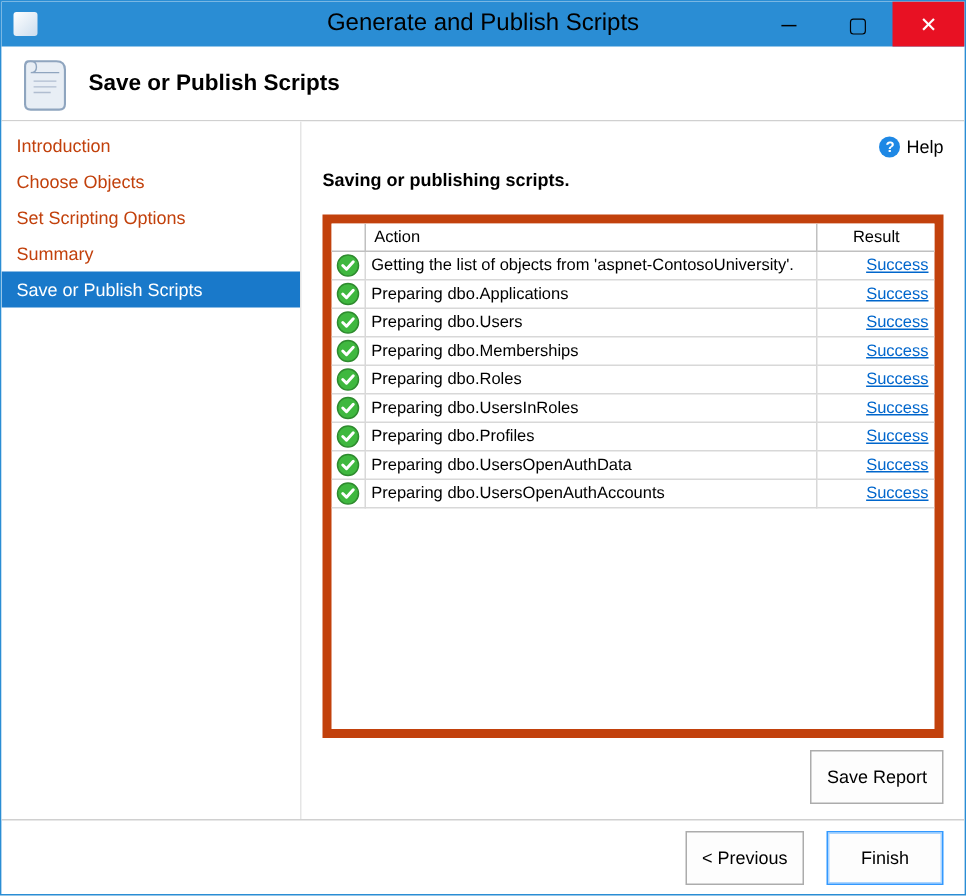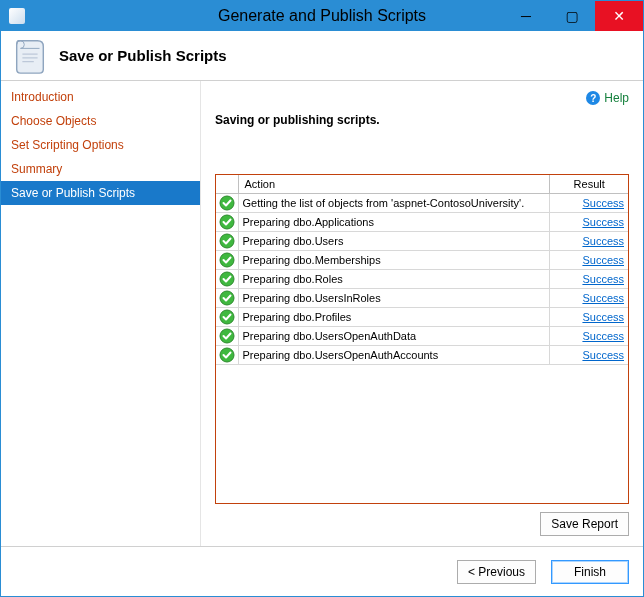--- a/index.html
+++ b/index.html
@@ -107,32 +107,31 @@
     width: 14px; height: 14px;
     border-radius: 50%;
     background: #1e88e5;
     color: #fff;
     font-size: 10px;
     display: flex;
     align-items: center;
     justify-content: center;
     font-weight: bold;
   }
-  .help-link { color: #15803d; cursor: pointer; }
+  .help-link { color: #000000; cursor: pointer; }
   .section-title {
     font-weight: bold;
     font-size: 12px;
     margin-bottom: 16px;
   }
   .table-wrap {
-    border: 1px solid #c2410c;
+    border: 6px solid #c2410c;
     flex: 1;
     overflow: auto;
     background: #fff;
-    margin-top: 31px;
   }
   table {
     width: 100%;
     border-collapse: collapse;
     font-size: 11px;
   }
   thead th {
     background: #fff;
     border: 1px solid #c0c0c0;
     padding: 3px 6px;
@@ -164,21 +163,21 @@
     border-top: 1px solid #d0d0d0;
     display: flex;
     align-items: center;
     justify-content: flex-end;
     padding: 0 14px;
     gap: 15px;
     background: #fff;
   }
   button.wiz {
     min-width: 78px;
-    height: 24px;
+    height: 36px;
     font-size: 12px;
     font-family: inherit;
     background: #fdfdfd;
     border: 1px solid #acacac;
     cursor: pointer;
     padding: 0 10px;
   }
   button.wiz:disabled {
     color: #a0a0a0;
     cursor: default;

